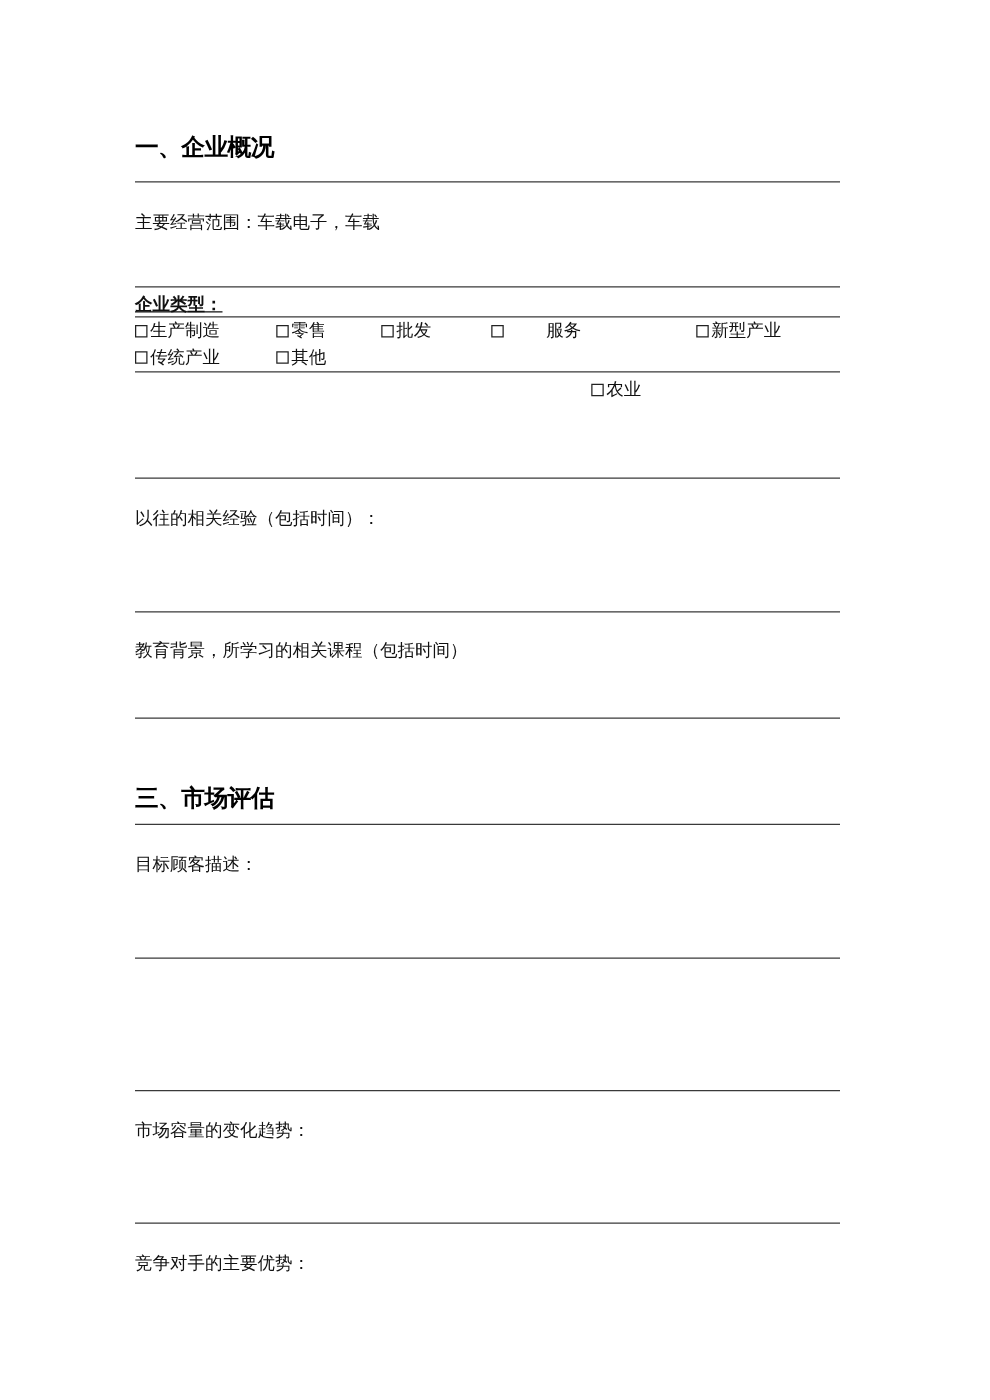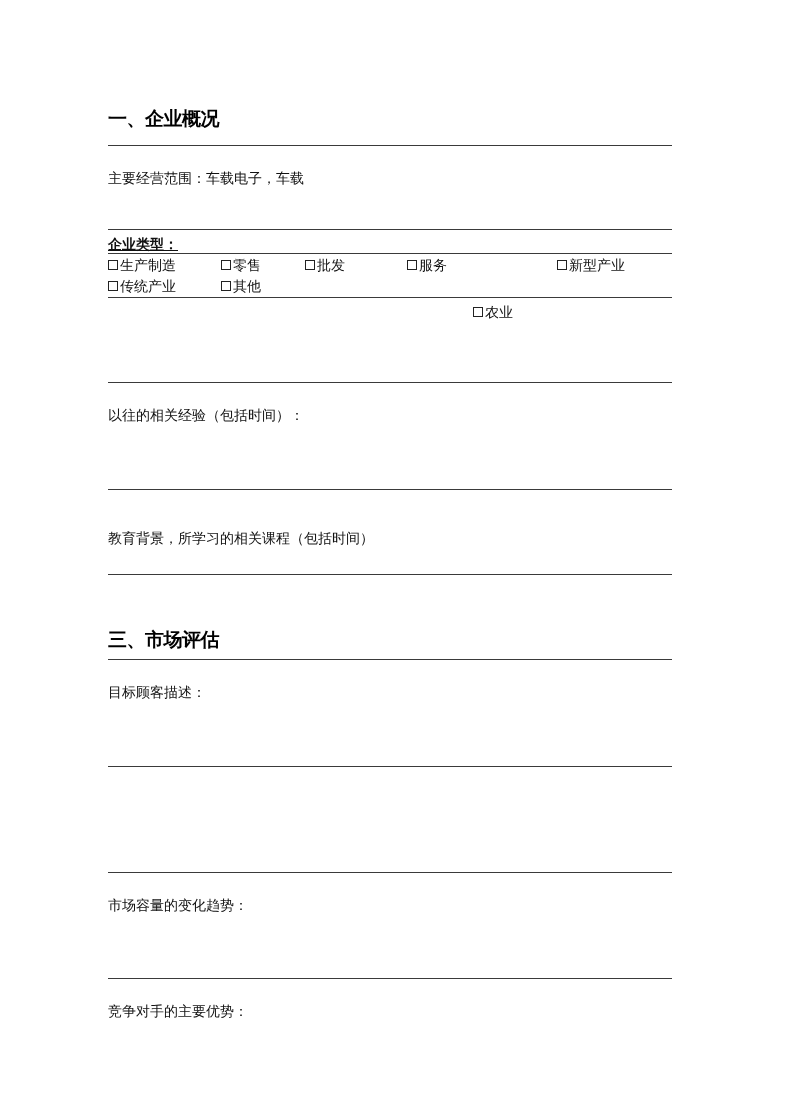--- a/index.html
+++ b/index.html
@@ -95,21 +95,21 @@
     <span>生产制造</span>
   </div>
   <div class="abs cb" style="left:221px;top:256px;justify-content:flex-end;">
     <span class="box"></span>
     <span>零售</span>
   </div>
   <div class="abs cb" style="left:305px;top:256px;">
     <span class="box"></span>
     <span>批发</span>
   </div>
-  <div class="abs cb" style="left:407px;top:256px;">
+  <div class="abs cb" style="left:393px;top:256px;gap:32px;">
     <span class="box"></span>
     <span>服务</span>
   </div>
   <div class="abs cb" style="left:473px;top:256px;margin-top:47px;">
     <span class="box"></span>
     <span>农业</span>
   </div>
   <div class="abs cb" style="left:557px;top:256px;">
     <span class="box"></span>
     <span>新型产业</span>
@@ -124,21 +124,21 @@
     <span>其他</span>
   </div>
   <div class="abs hr" style="top:297px;"></div>
 
   <div class="abs hr" style="top:382px;"></div>
 
   <div class="abs label" style="top:406px;">以往的相关经验（包括时间）：</div>
   <div class="abs field" style="top:426px;height:62px;"></div>
   <div class="abs hr" style="top:489px;"></div>
 
-  <div class="abs label" style="top:512px;margin-top:17px;">教育背景，所学习的相关课程（包括时间）</div>
+  <div class="abs label" style="top:512px;">教育背景，所学习的相关课程（包括时间）</div>
   <div class="abs field" style="top:532px;height:41px;"></div>
   <div class="abs hr" style="top:574px;"></div>
 
   <div class="abs heading" style="top:628px;">三、市场评估</div>
   <div class="abs hr" style="top:659px;"></div>
 
   <div class="abs label" style="top:683px;">目标顾客描述：</div>
   <div class="abs field" style="top:703px;height:62px;"></div>
   <div class="abs hr" style="top:766px;"></div>
 

